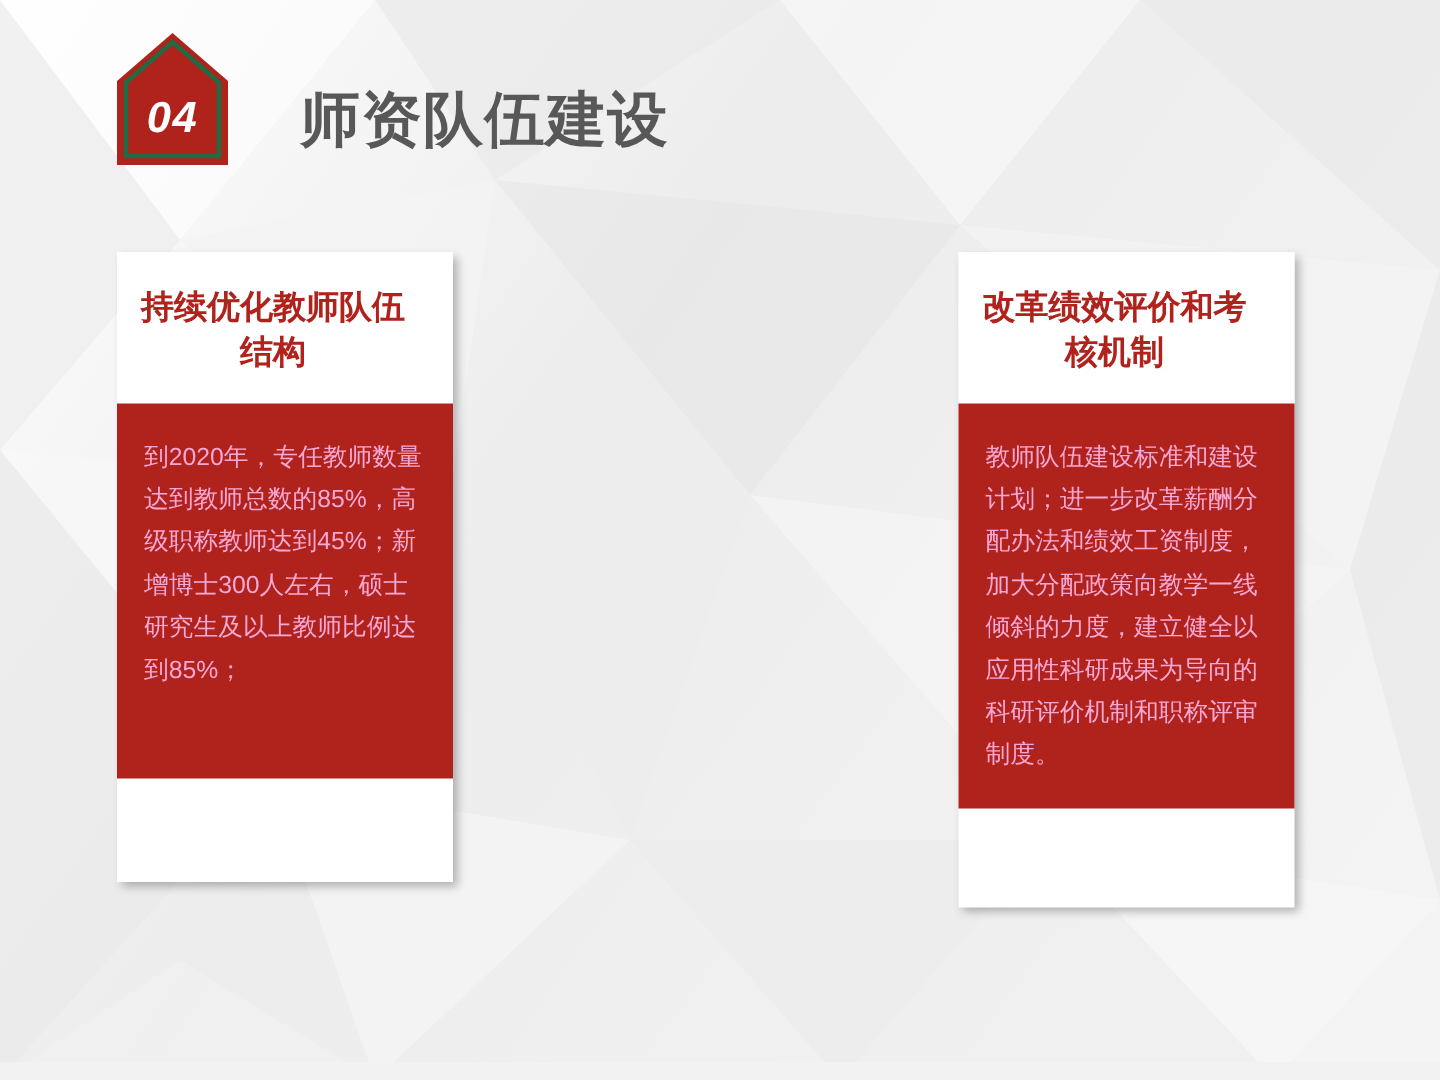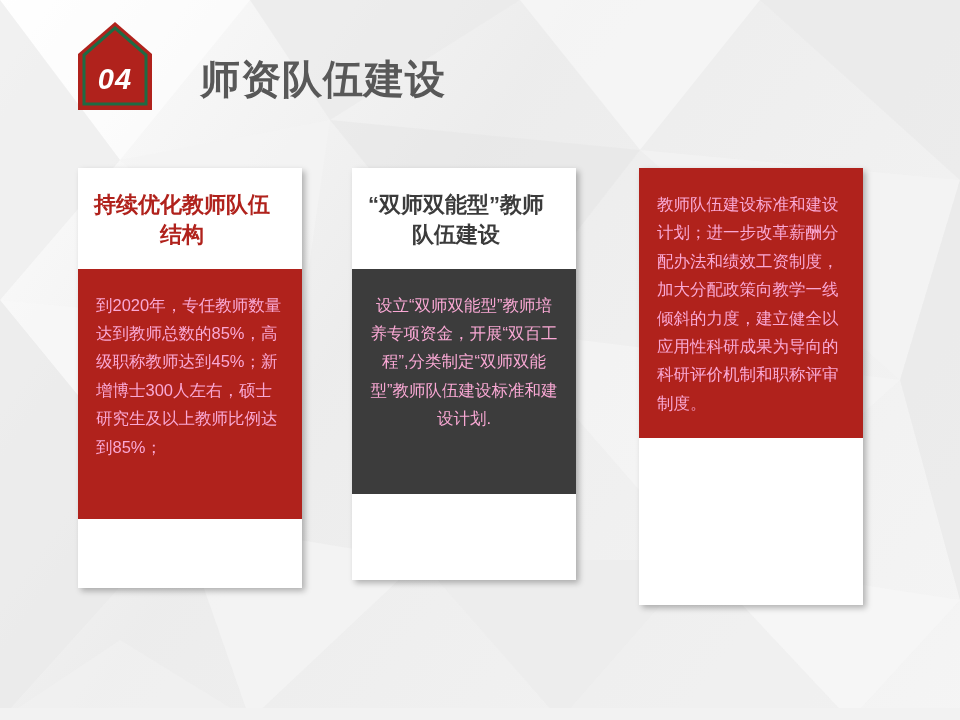--- a/index.html
+++ b/index.html
@@ -171,25 +171,21 @@
   </div>
 
   <div class="cards">
 
     <div class="card c0">
       <div class="card-title">持续优化教师队伍结构</div>
       <div class="card-body">到2020年，专任教师数量达到教师总数的85%，高级职称教师达到45%；新增博士300人左右，硕士研究生及以上教师比例达到85%；</div>
       <div class="card-foot"></div>
     </div>
 
-    <div class="card c1">
-      <div class="card-title">“双师双能型”教师队伍建设</div>
-      <div class="card-body">设立“双师双能型”教师培养专项资金，开展“双百工程”,分类制定“双师双能型”教师队伍建设标准和建设计划.</div>
-      <div class="card-foot"></div>
-    </div>
 
     <div class="card c2">
+      <div class="card-title">改革绩效评价和考核机制</div>
       <div class="card-body">教师队伍建设标准和建设计划；进一步改革薪酬分配办法和绩效工资制度，加大分配政策向教学一线倾斜的力度，建立健全以应用性科研成果为导向的科研评价机制和职称评审制度。</div>
       <div class="card-foot"></div>
     </div>
 
   </div>
 </div>
 
 </body></html>

